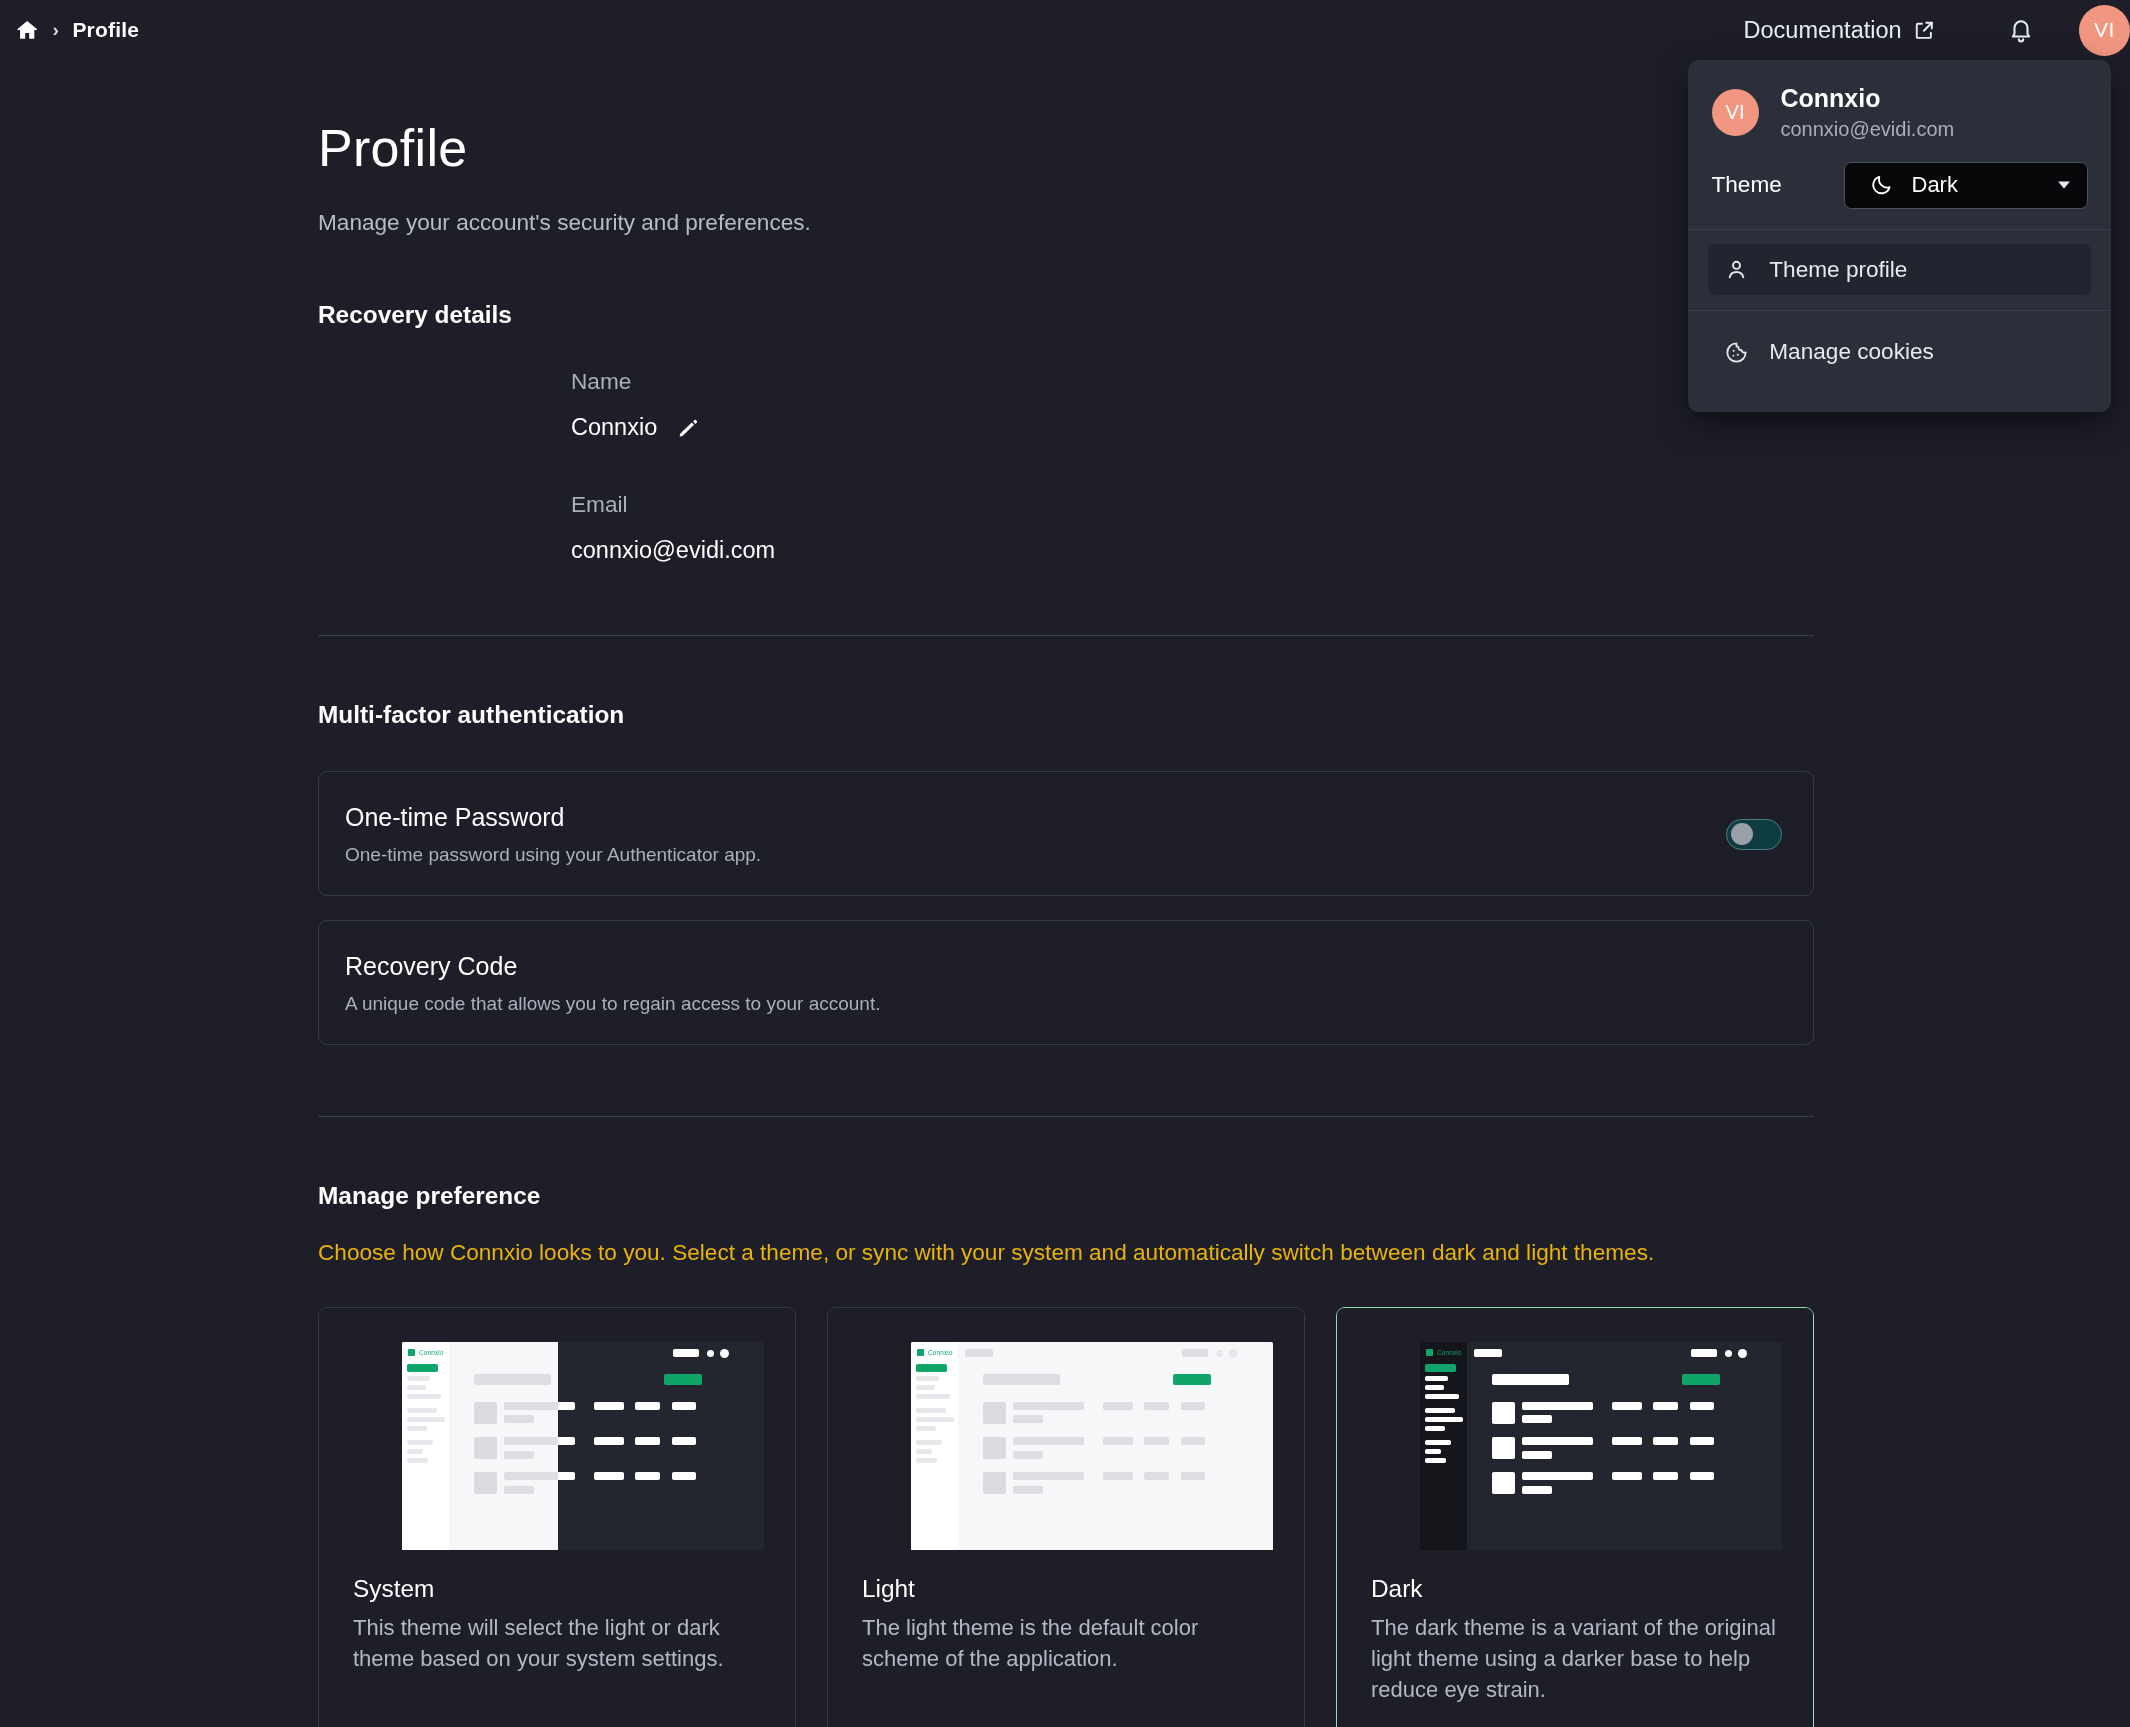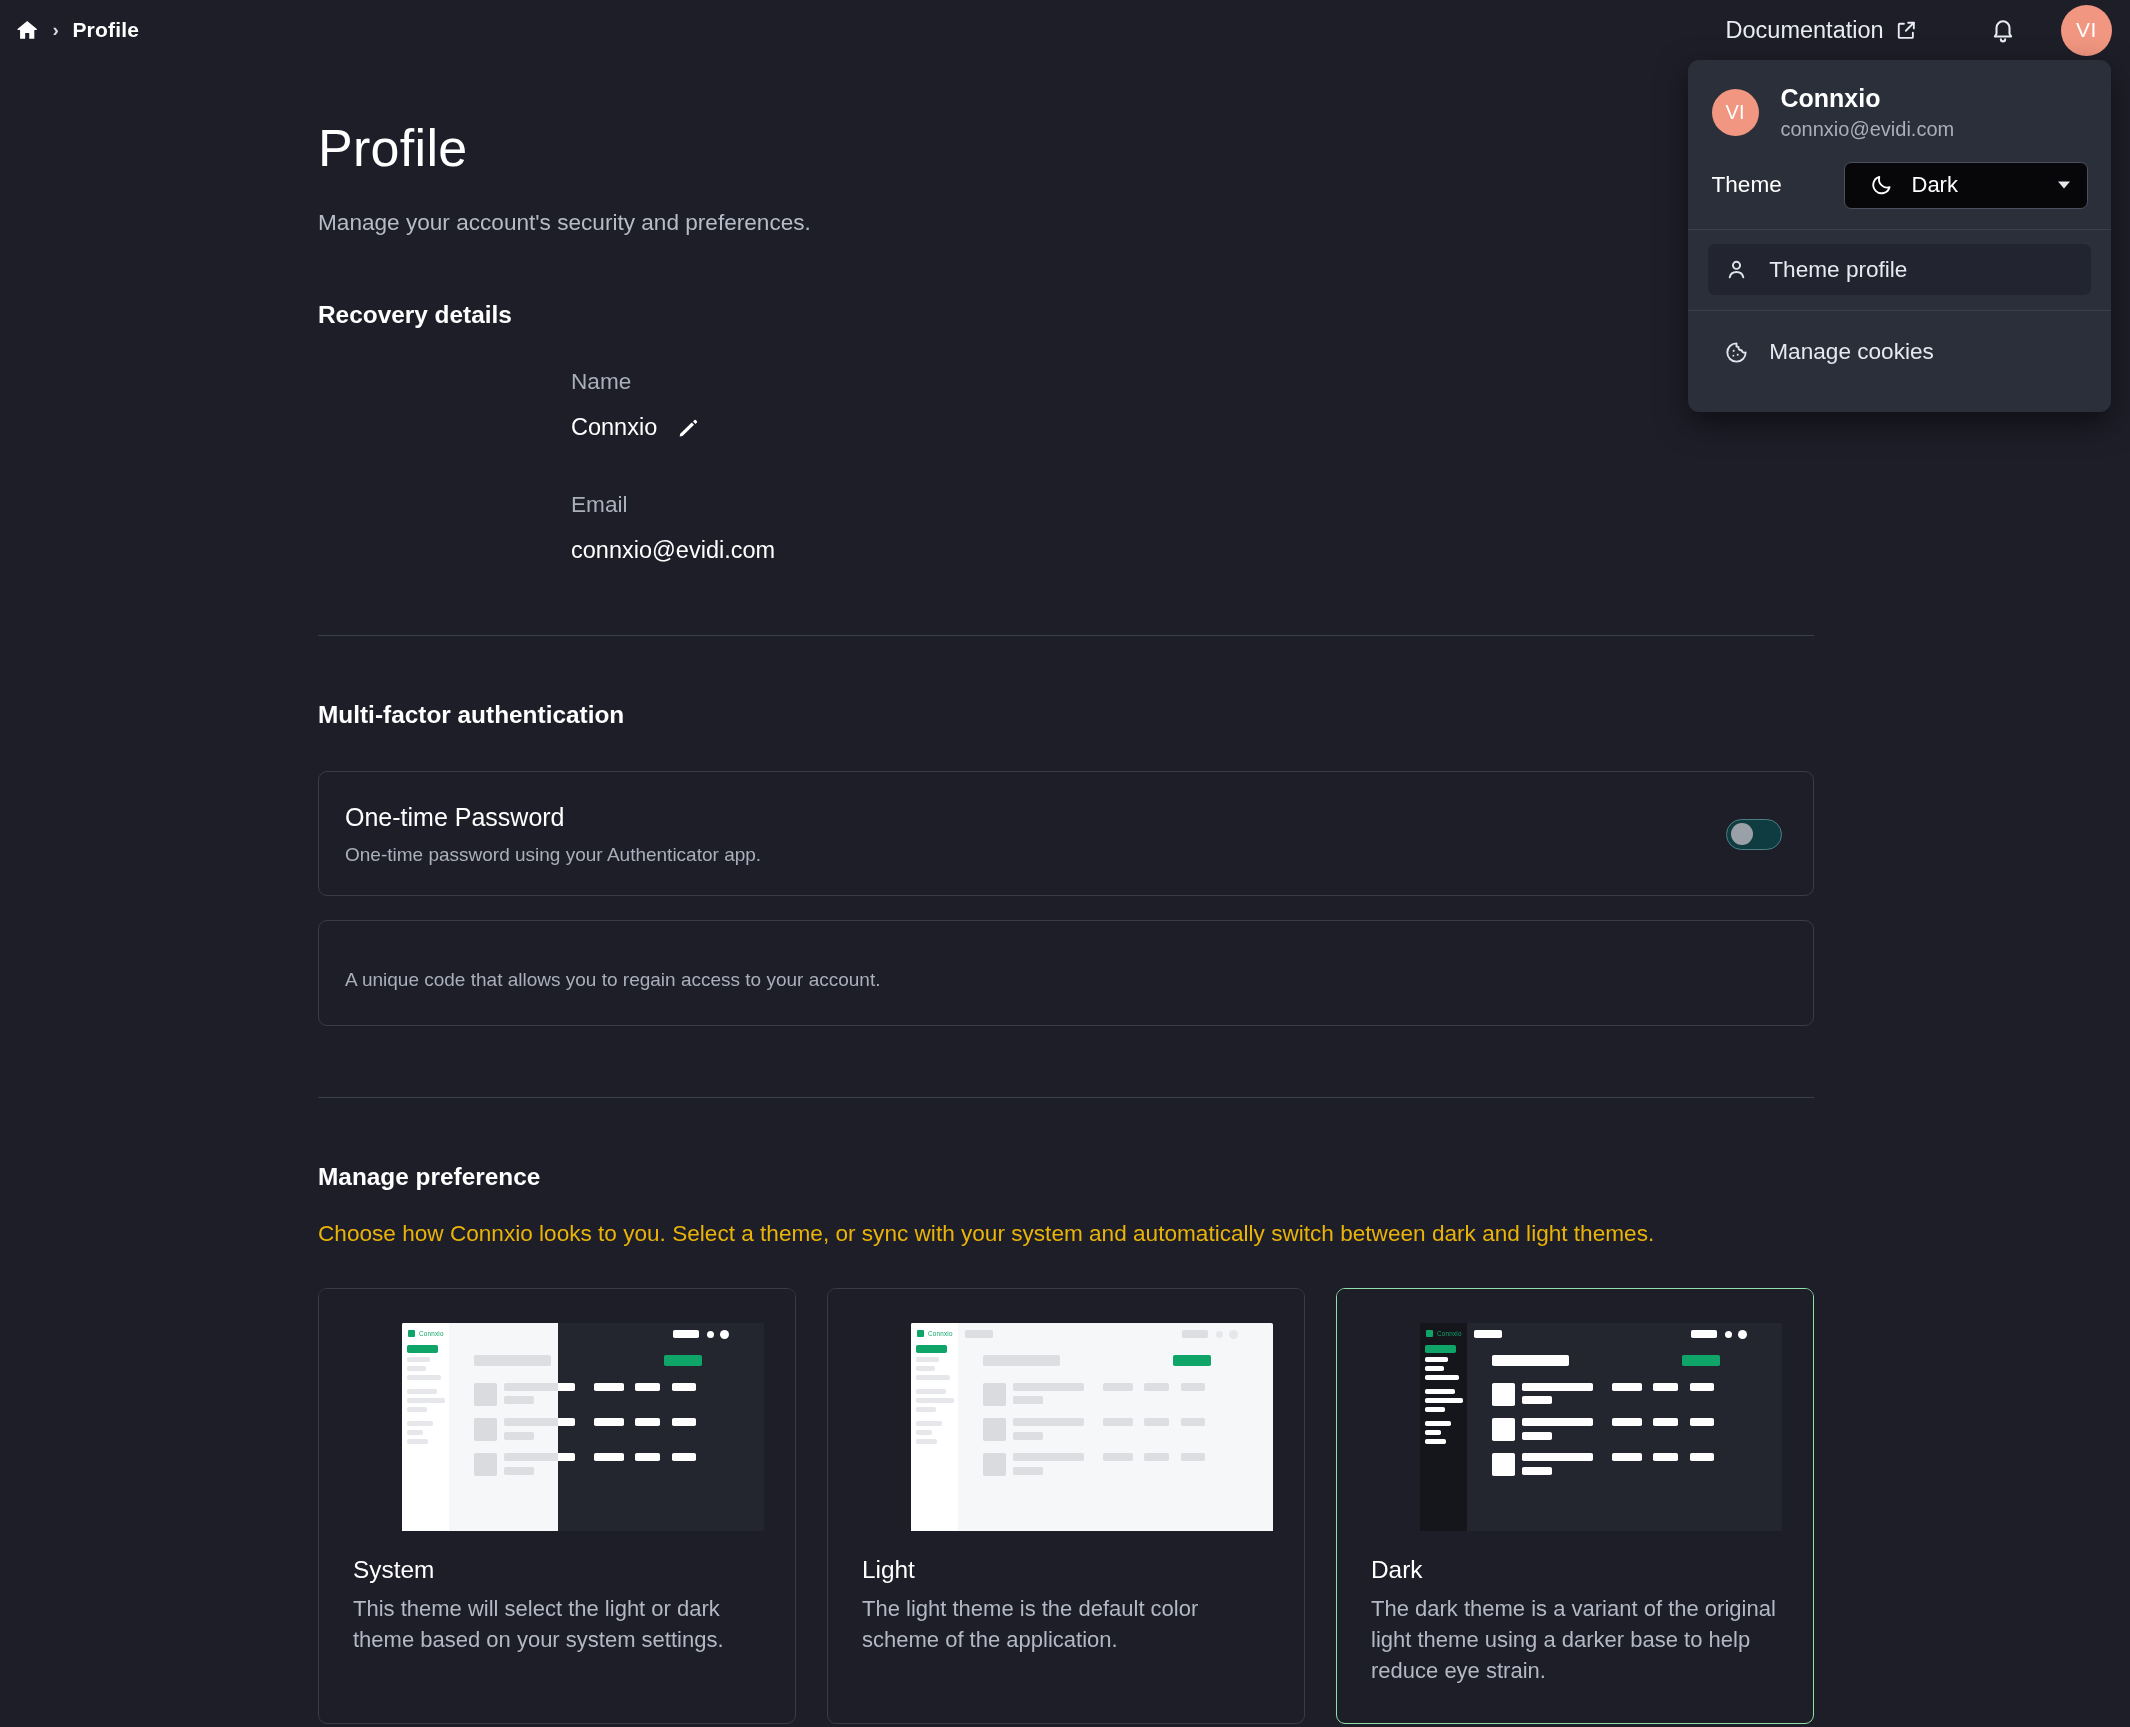--- a/index.html
+++ b/index.html
@@ -29,21 +29,20 @@
   }
   .home-icon { width: 24.4px; height: 24.4px; display: block; color: #fff; }
   .crumb-sep { color: #d6d9e0; font-size: 19px; font-weight: 700; line-height: 1; }
   .crumb-text { color: #ffffff; font-size: 21px; font-weight: 700; letter-spacing: 0.2px; }
 
   .topbar-right {
     margin-left: auto;
     display: flex;
     align-items: center;
     gap: 0;
-    padding-right: 18px;
   }
   .doc-link {
     display: flex;
     align-items: center;
     gap: 11.8px;
     color: #e9ecf2;
     font-size: 23.5px;
     margin-right: 60px;
   }
   .ext-icon { width: 22.6px; height: 22.6px; display: block; }
@@ -386,20 +385,21 @@
         <div class="mfa-title">One-time Password</div>
         <div class="mfa-desc">One-time password using your Authenticator app.</div>
       </div>
       <div class="toggle">
         <span class="knob"></span>
       </div>
     </div>
 
     <div class="mfa-card second">
       <div>
+        <div class="mfa-title">Recovery Code</div>
         <div class="mfa-desc">A unique code that allows you to regain access to your account.</div>
       </div>
     </div>
 
     <div class="hr2"></div>
 
     <h2 class="sect-title">Manage preference</h2>
     <div class="theme-pref-desc">Choose how Connxio looks to you. Select a theme, or sync with your system and automatically switch between dark and light themes.</div>
 
     <div class="cards">

